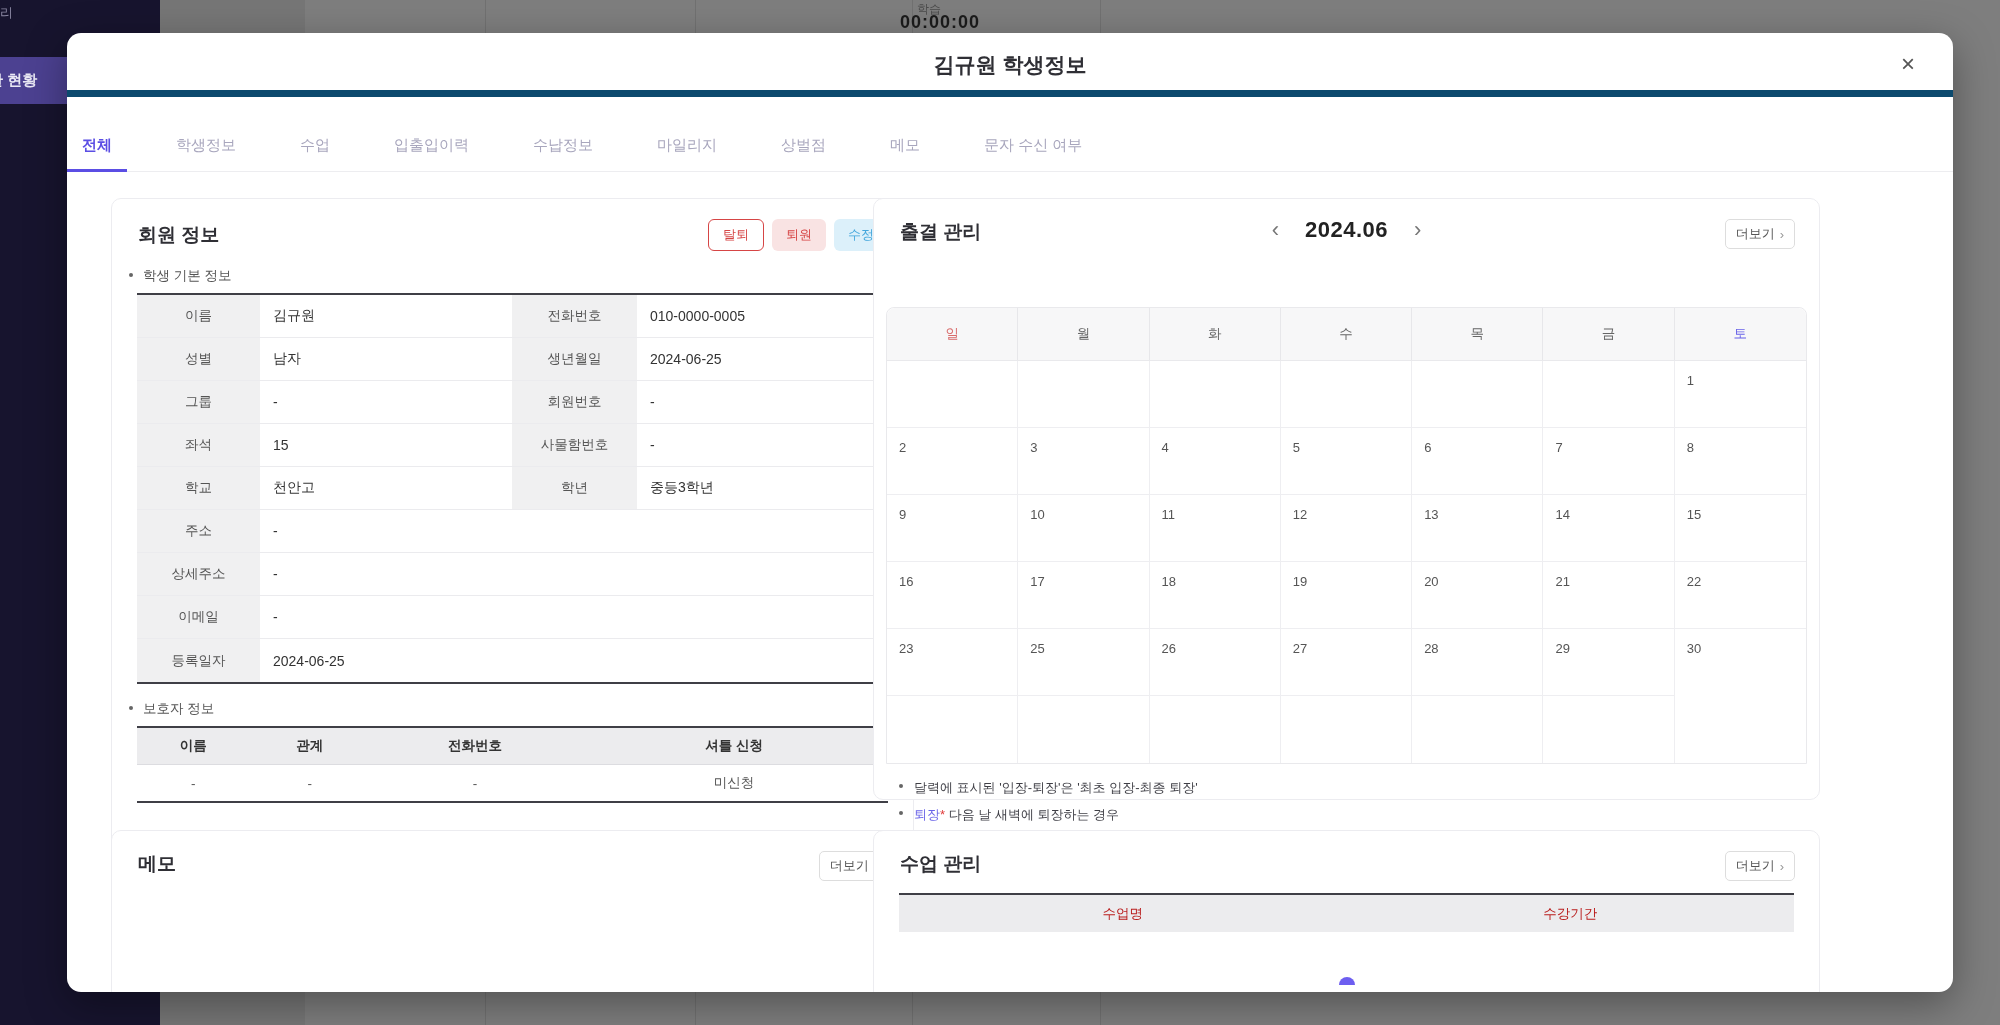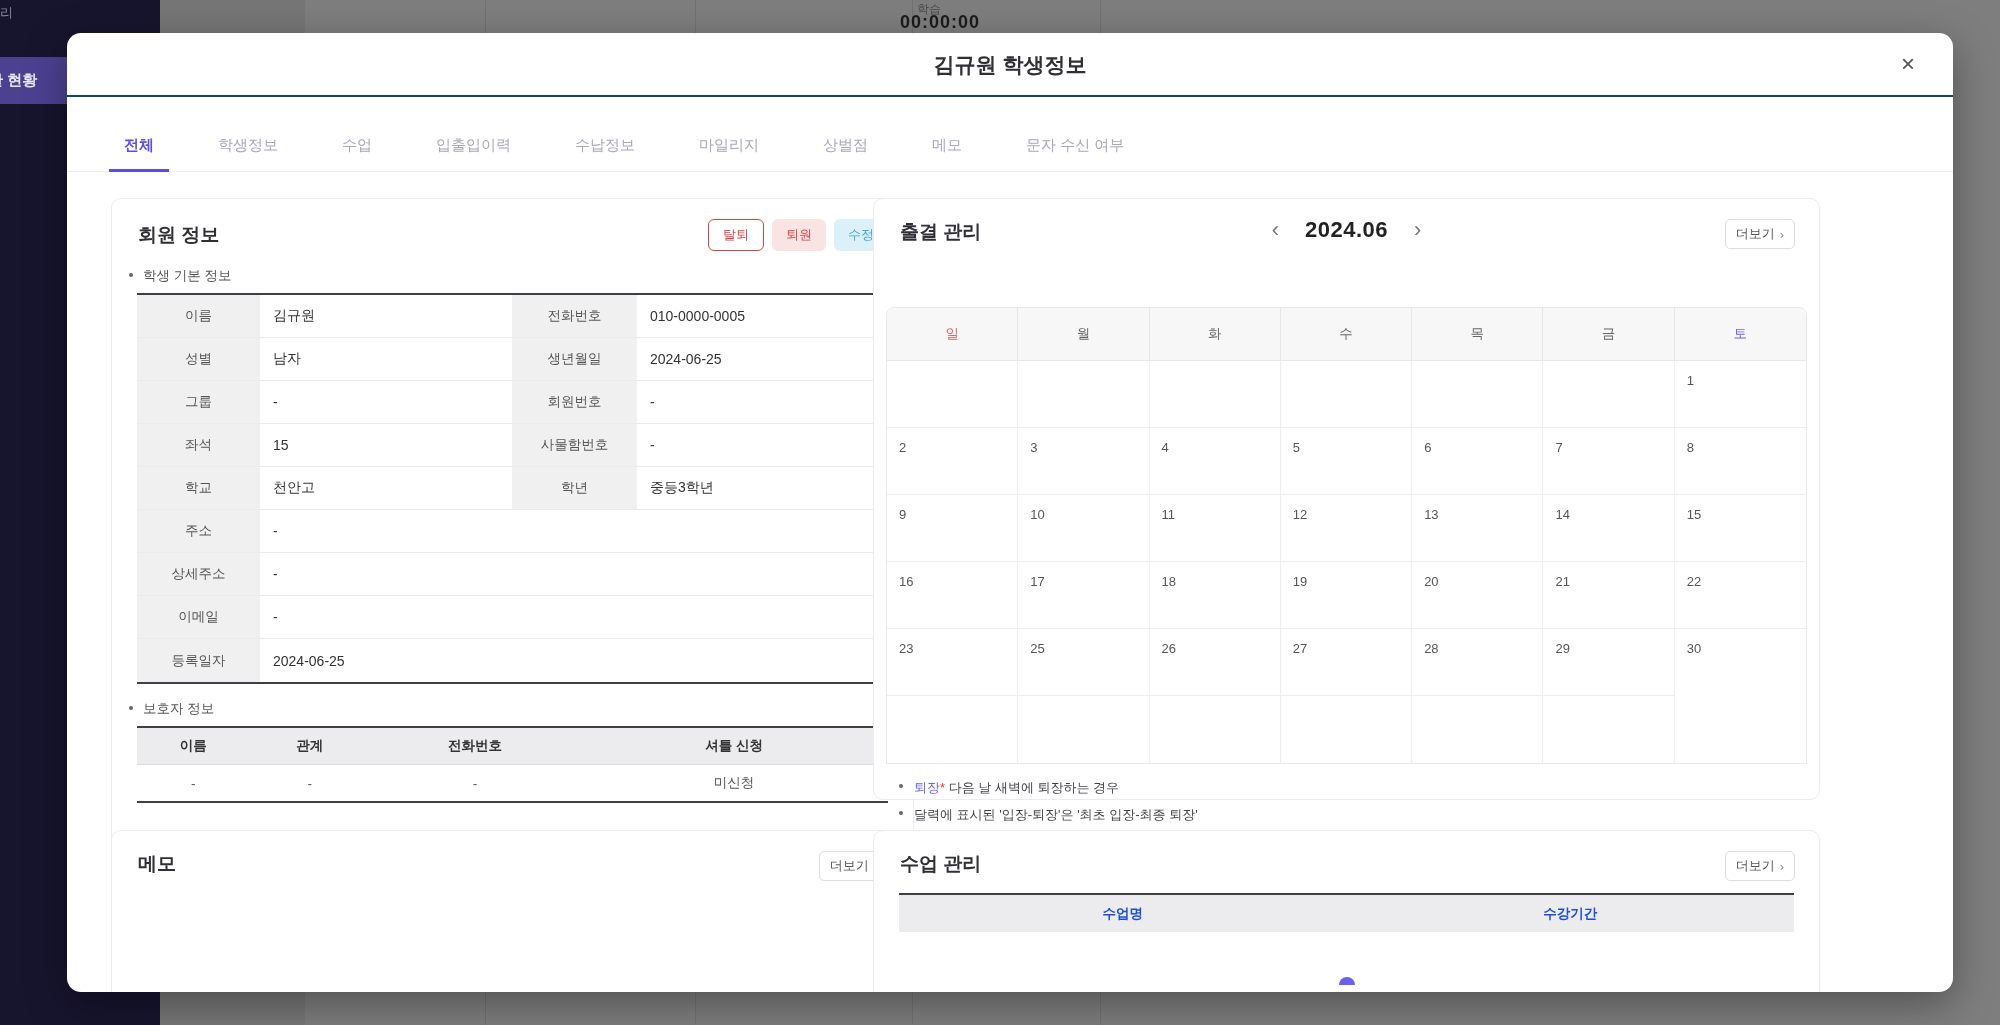--- a/index.html
+++ b/index.html
@@ -14,26 +14,26 @@
   .bg-active-item span { position:absolute; left:-12px; top:14px; color:#e9e8f4; font-size:15px; font-weight:bold; white-space:nowrap; }
   .bg-content { position:absolute; left:160px; top:0; right:0; bottom:0; background:#7e7e7e; }
   .bg-band { position:absolute; left:0; top:0; width:145px; height:1025px; background:#767676; }
   .bg-seam { position:absolute; top:0; width:1px; height:1025px; background:rgba(0,0,0,.10); }
   .bg-timer-label { position:absolute; left:757px; top:1px; font-size:12px; color:#4b4b4b; }
   .bg-timer-value { position:absolute; left:740px; top:12px; font-size:18px; font-weight:bold; color:#1b1b1b; letter-spacing:1px;text-align:center; }
 
   
   .modal { position:absolute; left:67px; top:33px; width:1886px; height:959px; background:#fff;
     border-radius:14px; box-shadow:0 12px 40px rgba(0,0,0,.35); overflow:hidden; }
-  .m-header { position:relative; height:64px; border-bottom:2px solid #0c4a6e; }
+  .m-header { position:relative; height:64px; border-bottom:7px solid #0c4a6e; }
   .m-title { text-align:center; line-height:64px; font-size:21px; font-weight:bold; color:#2f2f35; }
   .m-close { position:absolute; right:28px; top:14px; width:34px; height:34px; border:none; background:none;
     font-size:24px; color:#555; cursor:pointer; line-height:34px; }
 
-  .m-tabs { display:flex; align-items:flex-end; height:75px; padding-left:42px; gap:34px; border-bottom:1px solid #ededf0; }
+  .m-tabs { display:flex; align-items:flex-end; height:75px; gap:34px; border-bottom:1px solid #ededf0; }
   .tab { position:relative; padding:0 15px 16px; font-size:15px; color:#a8a6bd; cursor:pointer; white-space:nowrap; }
   .tab.active { color:var(--accent,#5b4ee4); font-weight:bold; }
   .tab.active::after { content:""; position:absolute; left:0; right:0; bottom:-1px; height:3px; background:var(--accent,#5b4ee4); }
 
   .card { position:absolute; background:#fff; border:1px solid #ececf0; border-radius:10px; }
   #card-member { left:44px; top:165px; width:803px; height:740px; }
   #card-att    { left:806px; top:165px; width:947px; height:602px; }
   #card-memo   { left:44px; top:797px; width:803px; height:300px; }
   #card-class  { left:806px; top:797px; width:947px; height:300px; }
 
@@ -89,21 +89,21 @@
   .note-star { color:#e03a3a; }
 
   
   .memo-box { display:block; margin:16px 25px 0; width:753px; height:118px; border:1px solid #e7e7ea; border-radius:8px;
     padding:17px 21px; font-size:14px; color:#555; resize:none; outline:none; font-family:"Liberation Sans", sans-serif; }
   .memo-box::placeholder { color:#a3a2b5; }
 
   
   .ctab { margin:16px 25px 0; border-top:2px solid #3f3f46; }
   .ctab-head { display:grid; grid-template-columns:1fr 1fr; }
-  .ctab-head div { height:37px; background:#ececee; font-size:13.5px; font-weight:bold; color:#1d4ed8;
+  .ctab-head div { height:37px; background:#ececee; font-size:13.5px; font-weight:normal; color:#b91c1c;
     display:flex; align-items:center; justify-content:center; }
   .dome { position:absolute; left:50%; top:146px; width:16px; height:8px; transform:translateX(-50%);
     background:var(--spinner,#6d5ef0); border-radius:8px 8px 0 0; }
 </style>
 </head>
 <body>
 
 <div class="bg">
   <div class="bg-content">
     <div class="bg-band"></div>
@@ -262,22 +262,22 @@
         <div class="cday"></div>
         <div class="cday"></div>
         <div class="cday"></div>
         <div class="cday"></div>
         <div class="cday"></div>
         <div class="cday"></div>
       </div>
     </div>
 
     <div class="notes">
+      <div class="note">달력에 표시된 '입장-퇴장'은 '최초 입장-최종 퇴장'</div>
       <div class="note"><span class="note-link">퇴장</span><span class="note-star">*</span><span> 다음 날 새벽에 퇴장하는 경우</span></div>
-      <div class="note">달력에 표시된 '입장-퇴장'은 '최초 입장-최종 퇴장'</div>
     </div>
   </div>
 
   <div class="card" id="card-memo">
     <div class="card-header">
       <h2>메모</h2>
     </div>
     <button class="more-btn">
       <span>더보기</span>
       <span class="chev">›</span>

